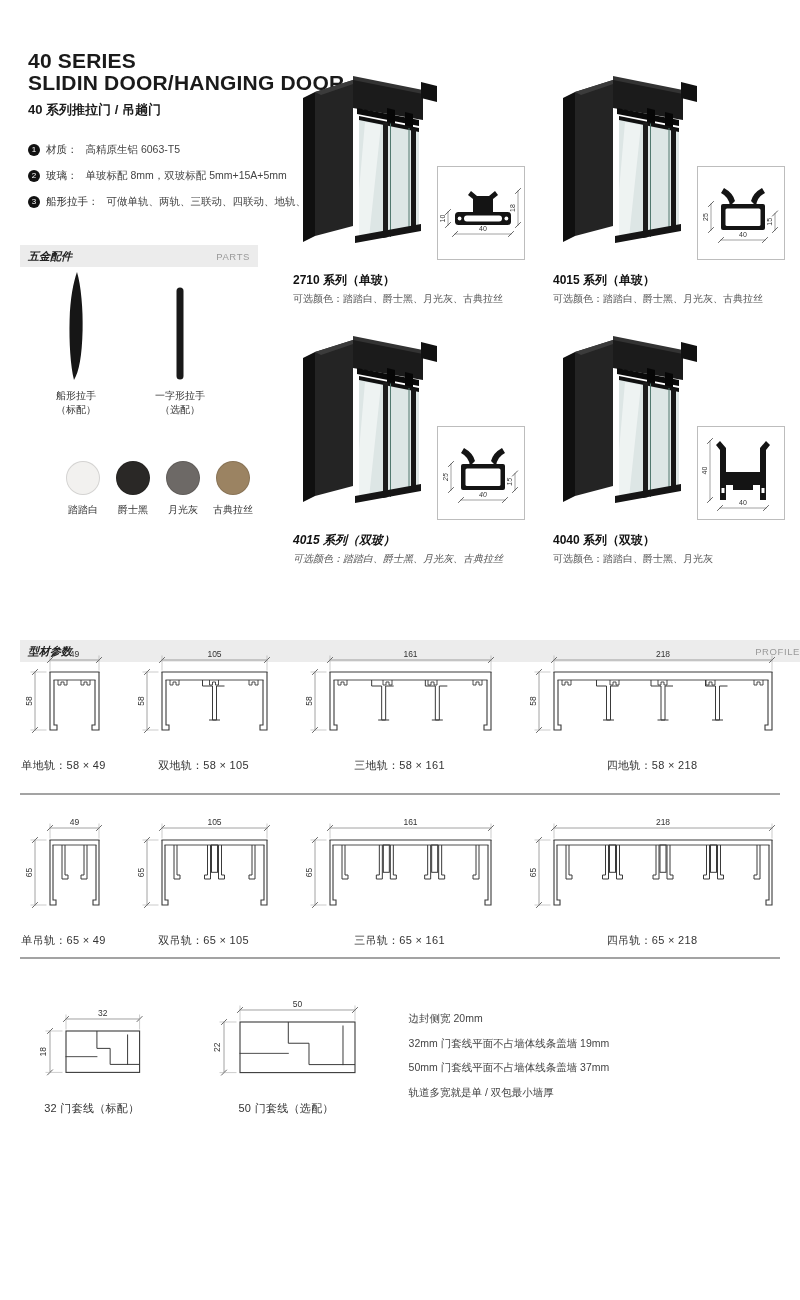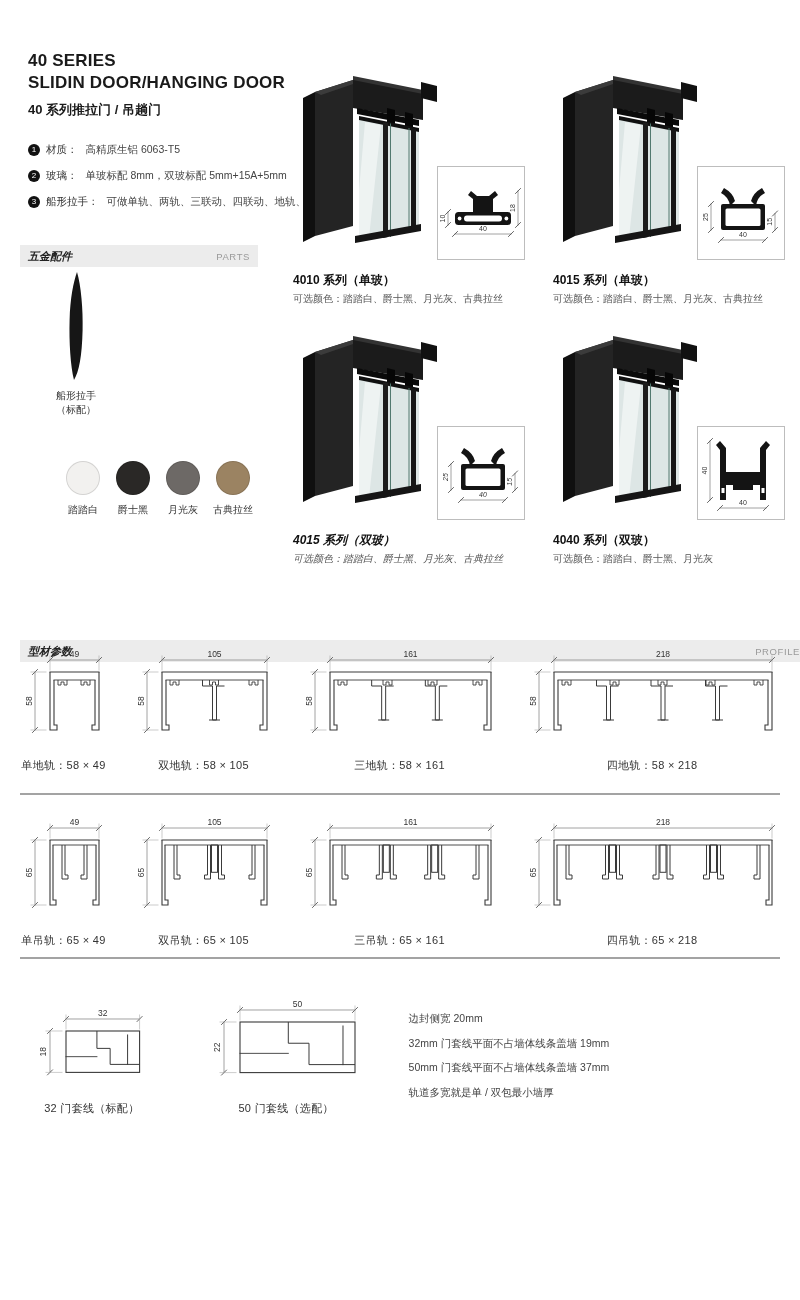--- a/index.html
+++ b/index.html
@@ -1,20 +1,20 @@
 <!DOCTYPE html>
 <html><head>
 <meta charset="utf-8">
 <style>
   html,body{margin:0;padding:0;background:#fff;}
   .page{position:relative;width:800px;height:1300px;background:#fff;overflow:hidden;
         font-family:"Liberation Sans","DejaVu Sans",sans-serif;color:#333;}
   
   .title-block{position:absolute;left:28px;top:50px;}
-  .t1{font-size:17px;font-weight:bold;color:#1a1a1a;line-height:22px;letter-spacing:.2px;}
+  .t1{font-size:21px;font-weight:bold;color:#1a1a1a;line-height:22px;letter-spacing:.2px;}
   .t2{font-size:13px;font-weight:bold;color:#1a1a1a;margin-top:7px;}
   
   .specs{position:absolute;left:28px;top:143px;}
   .spec{display:flex;align-items:center;margin-bottom:12px;font-size:10.5px;color:#444;}
   .snum{display:inline-block;width:12px;height:12px;border-radius:50%;background:#111;color:#fff;
         font-size:8px;line-height:12px;text-align:center;margin-right:6px;flex:0 0 auto;}
   .slabel{margin-right:8px;color:#333;}
   
   .bar{position:absolute;height:22px;background:#ececec;display:flex;align-items:center;
        justify-content:space-between;padding:0 8px;box-sizing:border-box;}
@@ -92,20 +92,31 @@
   <div class="handles">
     <div class="handle">
       <div class="himg">
         <svg width="15" height="108" viewBox="0 0 15 108">
           <path d="M8,0 C12,13 14.2,38 13.6,58 C13,84 10,100 5,108 C1.5,94 0,70 0.6,48 C1.2,26 4.5,10 8,0 Z" fill="#161616"></path>
         </svg>
       </div>
       <div class="hcap">
         <div>船形拉手</div>
         <div>（标配）</div>
+      </div>
+    </div>
+    <div class="handle">
+      <div class="himg">
+        <svg width="8" height="93" viewBox="0 0 8 93">
+          <rect x="0.5" y="0.5" width="7" height="92" rx="3.5" fill="#191919"></rect>
+        </svg>
+      </div>
+      <div class="hcap">
+        <div>一字形拉手</div>
+        <div>（选配）</div>
       </div>
     </div>
   </div>
 
   <div class="swatches">
     <div class="sw">
       <div class="dot" style="background: rgb(242, 241, 239);"></div>
       <div class="swname">踏踏白</div>
     </div>
     <div class="sw">
@@ -156,21 +167,21 @@
             <line x1="79" y1="23" x2="79" y2="57" stroke="#8a8a8a" stroke-width="0.8" stroke-linecap="square"></line>
             <line x1="76.5" y1="25.5" x2="81.5" y2="20.5" stroke="#555" stroke-width="0.9" stroke-linecap="square"></line>
             <line x1="76.5" y1="59.5" x2="81.5" y2="54.5" stroke="#555" stroke-width="0.9" stroke-linecap="square"></line>
             <text x="75.5" y="40" transform="rotate(-90 75.5 40)" text-anchor="middle" font-size="7" fill="#333">18</text>
             <line x1="16" y1="66" x2="72" y2="66" stroke="#8a8a8a" stroke-width="0.8" stroke-linecap="square"></line>
             <line x1="13.5" y1="68.5" x2="18.5" y2="63.5" stroke="#555" stroke-width="0.9" stroke-linecap="square"></line>
             <line x1="69.5" y1="68.5" x2="74.5" y2="63.5" stroke="#555" stroke-width="0.9" stroke-linecap="square"></line>
             <text x="44" y="63" text-anchor="middle" font-size="7" fill="#333">40</text>
           </svg></div>
     </div>
-    <div class="pname">4010 系列（单玻）</div>
+    <div class="pname">2710 系列（单玻）</div>
     <div class="pcolors">可选颜色：踏踏白、爵士黑、月光灰、古典拉丝</div>
   </div>
   <div class="card" style="left:545px;top:60px;">
     <div class="door"><svg width="150" height="190" viewBox="0 0 150 190">
       <polygon points="8,32 20,26 20,170 8,176" fill="#101010"></polygon>
       <polygon points="20,26 58,14 58,160 20,170" fill="#242424"></polygon>
       <polygon points="20,26 58,14 64,16 26,29" fill="#3b3b3b"></polygon>
       <polygon points="58,10 128,24 128,29 58,15" fill="#333"></polygon>
       <polygon points="58,14 128,28 128,54 58,42" fill="#1b1b1b"></polygon>
       <polygon points="126,16 142,20 142,36 126,32" fill="#111"></polygon>

